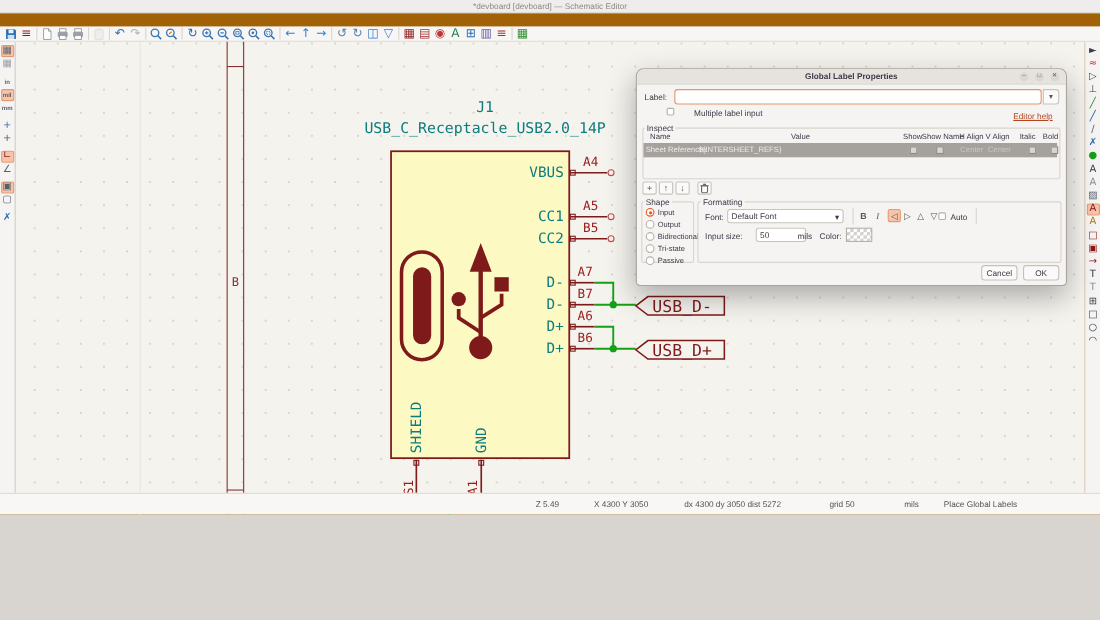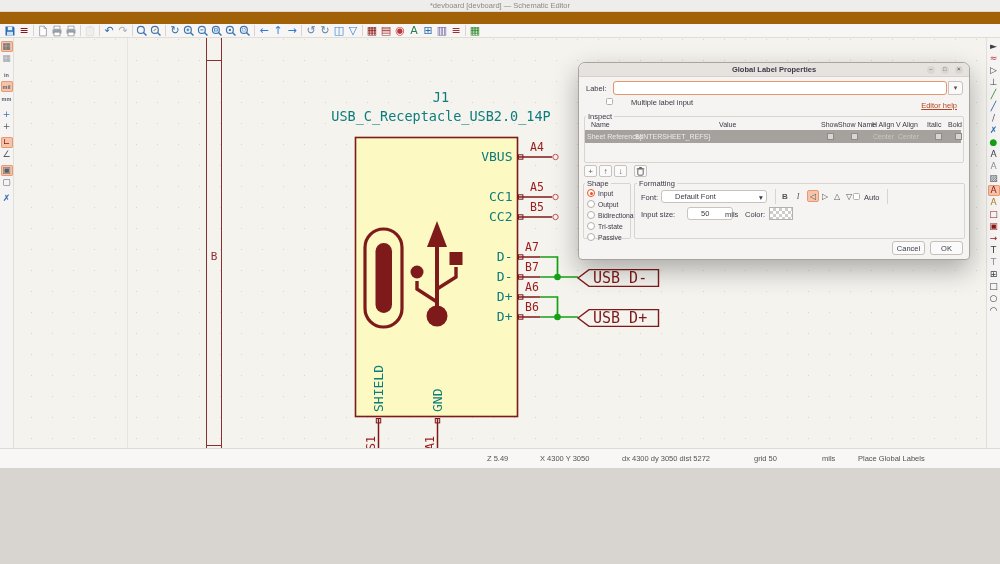--- a/index.html
+++ b/index.html
@@ -40,21 +40,21 @@
   .dialog{position:absolute;left:578px;top:62px;width:390px;height:196px;background:#f5f4f2;
     border:1px solid #aaa49d;border-radius:7px 7px 4px 4px;box-shadow:0 10px 26px rgba(0,0,0,.30);
     font-size:7.5px;color:#3d3846;}
   .dlg-titlebar{position:absolute;left:0;top:0;right:0;height:13px;background:#e6e3df;
     border-bottom:1px solid #d5d1cb;border-radius:7px 7px 0 0;display:flex;align-items:center;justify-content:center;}
   .dlg-title{font-size:7.5px;font-weight:bold;color:#3d3846;}
   .win-btn{position:absolute;top:2.5px;width:8.5px;height:8.5px;border-radius:50%;background:#dad6d1;
     display:flex;align-items:center;justify-content:center;font-size:5.5px;color:#5a564f;line-height:1;}
   .dlg-label{position:absolute;font-size:7.5px;color:#3d3846;}
   .dlg-input{position:absolute;background:#fff;border:1px solid #c9c3bc;border-radius:3px;box-sizing:border-box;
-    font-size:7.5px;color:#3d3846;display:flex;align-items:center;padding:0 13px;text-align:center;}
+    font-size:7.5px;color:#3d3846;display:flex;align-items:center;padding:0 3px;text-align:center;}
   .dlg-input.focus{border:1.5px solid #e8946a;}
   .combo-btn{position:absolute;background:#fbfafa;border:1px solid #c9c3bc;border-radius:0 3px 3px 0;
     display:flex;align-items:center;justify-content:center;font-size:7px;color:#5a564f;box-sizing:border-box;}
   .cb{position:absolute;width:7px;height:7px;background:#fdfdfd;border:1px solid #b6b0a9;border-radius:1.5px;box-sizing:border-box;}
   .link{color:#b5441f;text-decoration:underline;}
   .group{position:absolute;border:1px solid #d9d4ce;border-radius:2px;}
   .group-legend{position:absolute;background:#f5f4f2;padding:0 2px;font-size:7.5px;color:#3d3846;}
   .tbl-head{position:absolute;font-size:7px;color:#3d3846;}
   .tbl-row{position:absolute;background:#a5a19d;}
   .tbl-cell{position:absolute;font-size:7px;color:#ecebe9;white-space:nowrap;}

